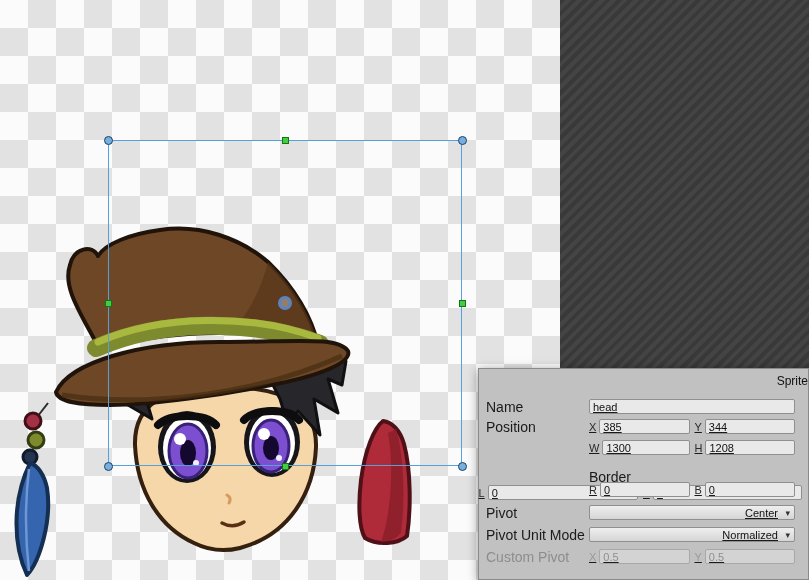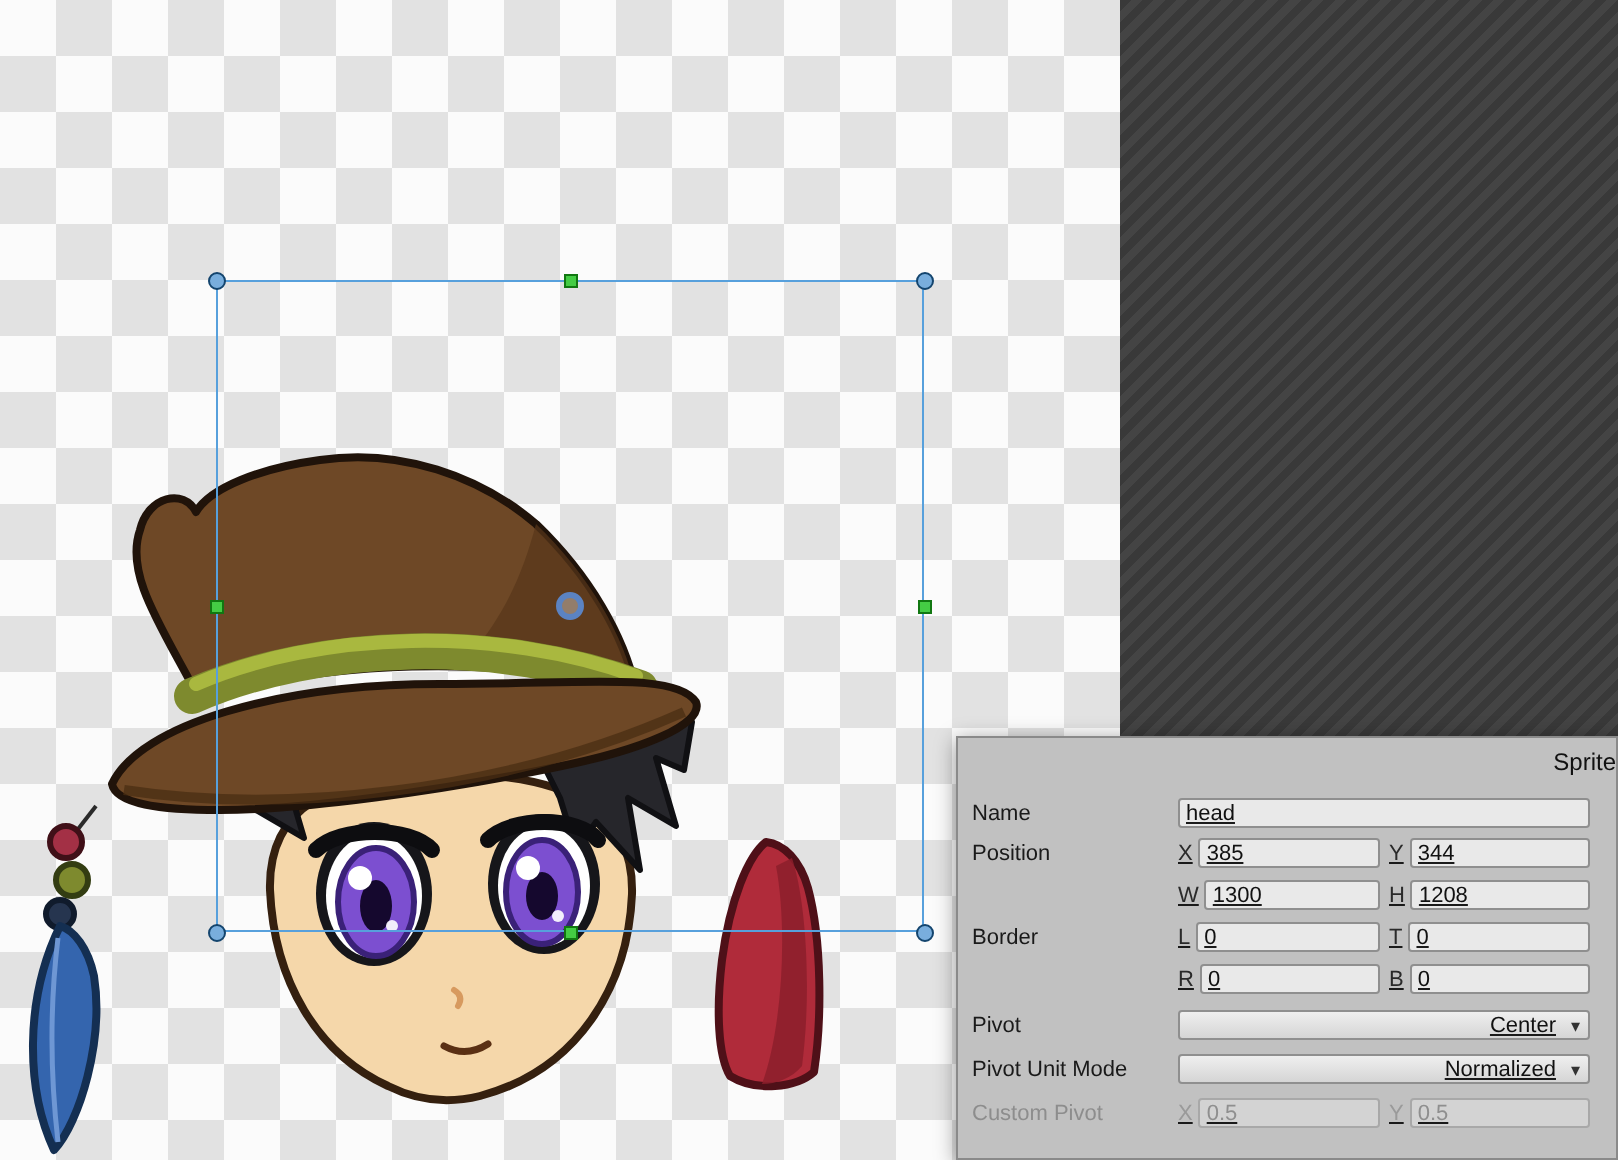--- a/index.html
+++ b/index.html
@@ -34,21 +34,21 @@
 
   
   .panel {
     position:absolute; left:478px; top:368px; width:331px; height:212px;
     background:#C1C1C1; border:1px solid #8a8a8a; box-sizing:border-box;
     box-shadow:0 2px 10px rgba(0,0,0,.4);
     font-size:11px; color:#1a1a1a;
   }
   .panel-title { position:absolute; top:5px; left:0; right:0; text-align:right; font-size:12px; color:#111; }
   .prow { position:absolute; left:7px; right:13px; height:17px; display:flex; align-items:center; }
-  .prow .lbl { width:103px; flex:none; font-size:11px; white-space:nowrap; }
+  .prow .lbl { width:103px; flex:none; font-size:14px; white-space:nowrap; }
   .fields { flex:1; display:flex; gap:5px; min-width:0;text-decoration:underline; }
   .numfield { flex:1; display:flex; align-items:center; gap:3px; min-width:0; }
   .numfield .pfx { flex:none; color:#2a2a2a; font-size:11px; }
   input.fld {
     flex:1; min-width:0; height:15px; border:1px solid #8F8F8F; background:#E9E9E9;
     font:11px "Liberation Sans", sans-serif; padding:0 3px; border-radius:2px; color:#111; box-sizing:border-box;
   }
   .dd {
     flex:1; position:relative; height:15px; border:1px solid #8F8F8F; border-radius:2px;
     background:linear-gradient(#EFEFEF,#D5D5D5); display:flex; align-items:center;
@@ -171,21 +171,21 @@
           <span class="pfx">W</span>
           <input class="fld" value="1300" style="">
         </div>
         <div class="numfield">
           <span class="pfx">H</span>
           <input class="fld" value="1208" style="">
         </div>
       </div>
     </div>
 
-    <div class="prow" style="top:91px;">
+    <div class="prow" style="top:100px;flex-direction:column;">
       <span class="lbl">Border</span>
       <div class="fields">
         <div class="numfield">
           <span class="pfx">L</span>
           <input class="fld" value="0" style="">
         </div>
         <div class="numfield">
           <span class="pfx">T</span>
           <input class="fld" value="0" style="">
         </div>

